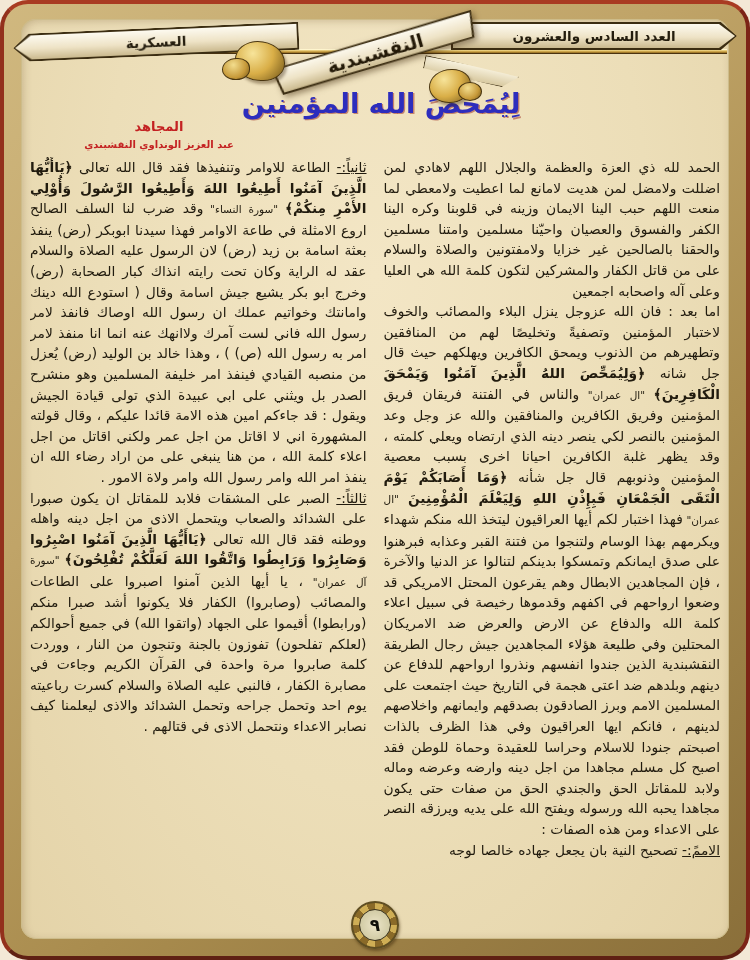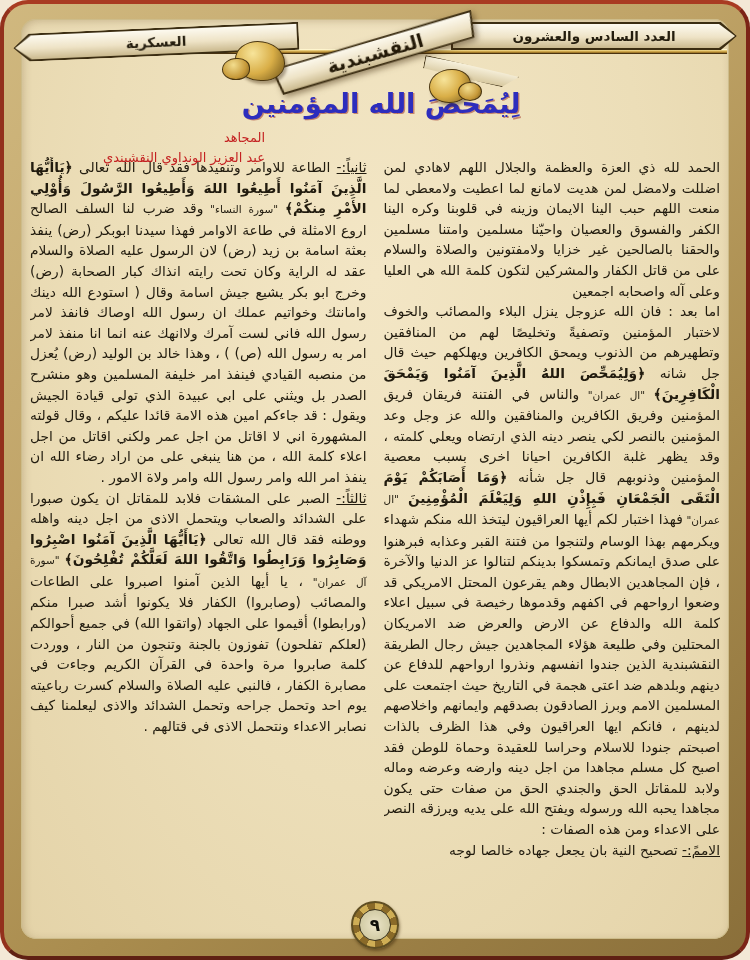--- a/index.html
+++ b/index.html
@@ -54,24 +54,24 @@
     background:radial-gradient(circle at 40% 30%, #f3dd8d, #c79a3a 60%, #6e5318); }
   .knot-right { left:408px; top:50px; width:42px; height:34px; border-radius:55% 45% 52% 48%; }
   .knot-right::after { content:""; position:absolute; right:-12px; top:12px; width:22px; height:17px;
     border-radius:50%; border:1px solid #4a3610;
     background:radial-gradient(circle at 40% 30%, #f3dd8d, #c79a3a 60%, #6e5318); }
 
   
   .title { position:absolute; top:69px; left:12px; right:0; z-index:1; text-align:center;
     font-size:27px; font-weight:bold; color:#2d2dbd;
     text-shadow:1.3px 1.3px 0 rgba(160,55,40,.55); }
-  .author { position:absolute; top:109px; left:32px; width:212px; z-index:1;
-    color:#c42222; font-weight:normal; line-height:1.5; }
+  .author { position:absolute; top:98px; left:32px; width:212px; z-index:1;
+    text-align:center; color:#c42222; font-weight:bold; line-height:1.5; }
   .author .author-title { font-size:13px; }
-  .author .author-name  { font-size:13px; }
+  .author .author-name  { font-size:10px; }
 
   
   .columns { position:absolute; top:138px; bottom:5px; left:9px; right:9px;
     display:flex; gap:17px; direction:rtl; overflow:hidden; }
   .col { flex:1 1 0; direction:rtl; text-align:justify; color:#211b0e;
     font-size:13.8px; line-height:20.6px; overflow:hidden; }
   .col p { margin:0; }
   .col span.u { text-decoration:underline; }
   .col span.q { font-weight:bold; }
   .col span.r { font-size:10.5px; }

